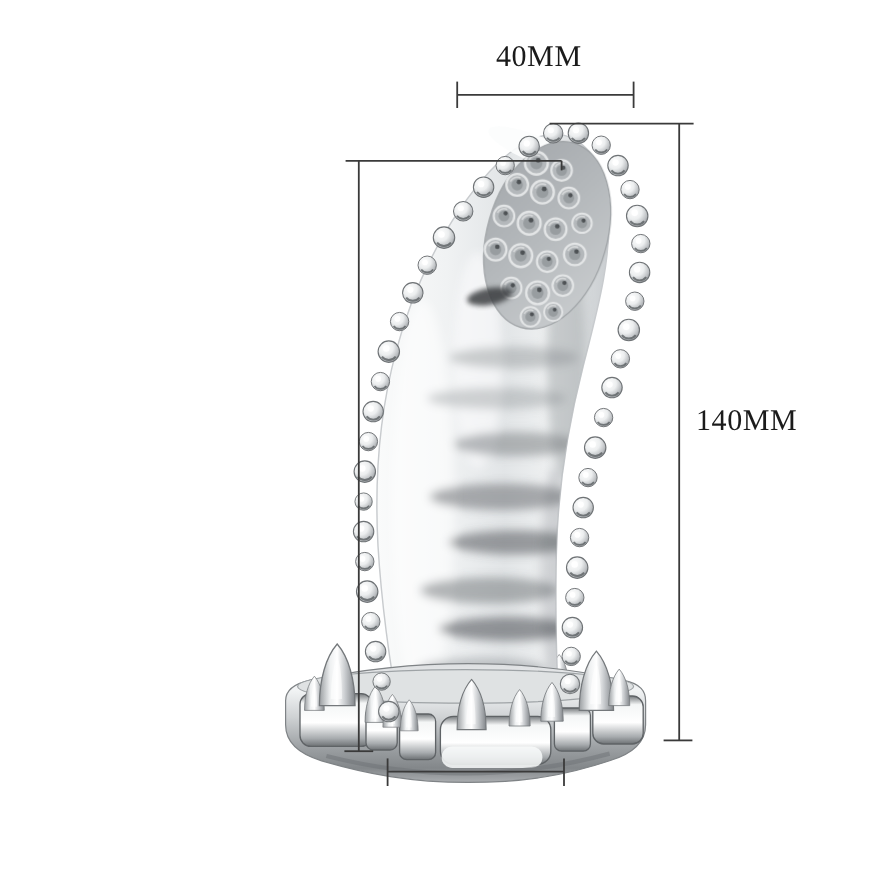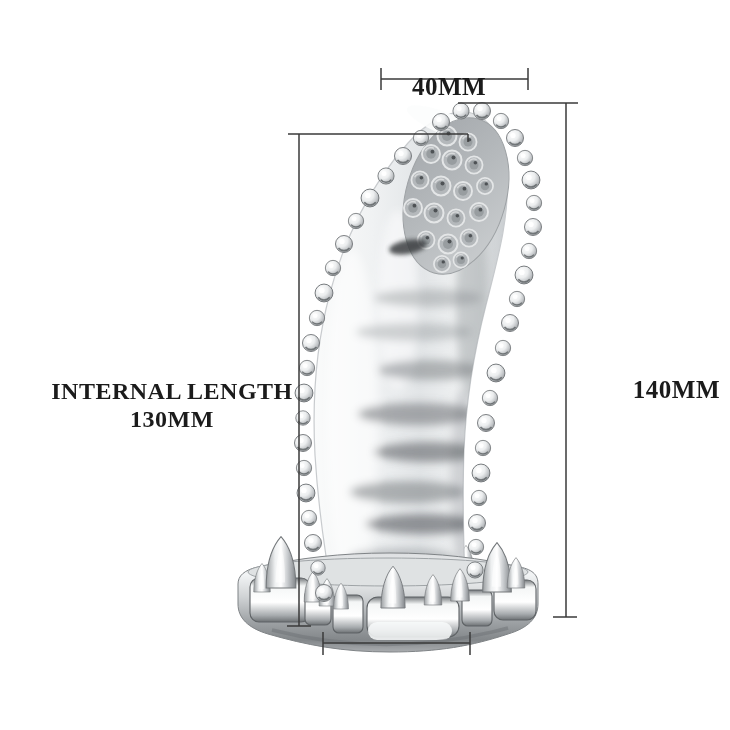--- a/index.html
+++ b/index.html
@@ -8,27 +8,26 @@
     --background:#ffffff;
   }
   html,body{margin:0;padding:0;background:var(--background);}
   .stage{
     position:relative;width:730px;height:730px;background:var(--background);
     overflow:hidden;
     font-family:"Liberation Serif","DejaVu Serif",serif;
   }
   .stage svg{position:absolute;left:0;top:0;}
   .dim-label{
-    position:absolute;color:var(--text);font-weight:700;
+    position:absolute;color:var(--text);font-weight:400;
     text-align:center;line-height:1.18;letter-spacing:.5px;
     white-space:nowrap;
-    margin-top:39px;
   }
   #label-top-width{left:369px;top:33px;width:160px;font-size:25px;}
-  #label-right-height{left:580px;top:336px;width:140px;font-size:25px;text-align:right;}
+  #label-right-height{left:580px;top:336px;width:140px;font-size:25px;text-align:left;}
   #label-internal-length{left:32px;top:338px;width:280px;font-size:24px;white-space:normal;}
   #label-inner-diameter{left:252px;top:662px;width:350px;font-size:26px;letter-spacing:1px;}
   .dim{stroke:var(--dimension-line);stroke-width:1.5;stroke-linecap:butt;}
 </style>
 </head>
 <body>
 
 <div class="stage">
 
   <svg width="730" height="730" viewBox="0 0 730 730" aria-hidden="true">
@@ -249,18 +248,14 @@
       <line class="dim" x1="323" y1="643" x2="470" y2="643"></line>
       <line class="dim" x1="323" y1="632" x2="323" y2="655"></line>
       <line class="dim" x1="470" y1="632" x2="470" y2="655"></line>
     </g>
   </svg>
 
   <div class="dim-label" id="label-top-width">40MM</div>
 
   <div class="dim-label" id="label-right-height">140MM</div>
 
-  <div class="dim-label" id="label-internal-length">
-    <span>INTERNAL LENGTH</span><br>
-    <span>130MM</span>
-  </div>
 
 </div>
 
 </body></html>

